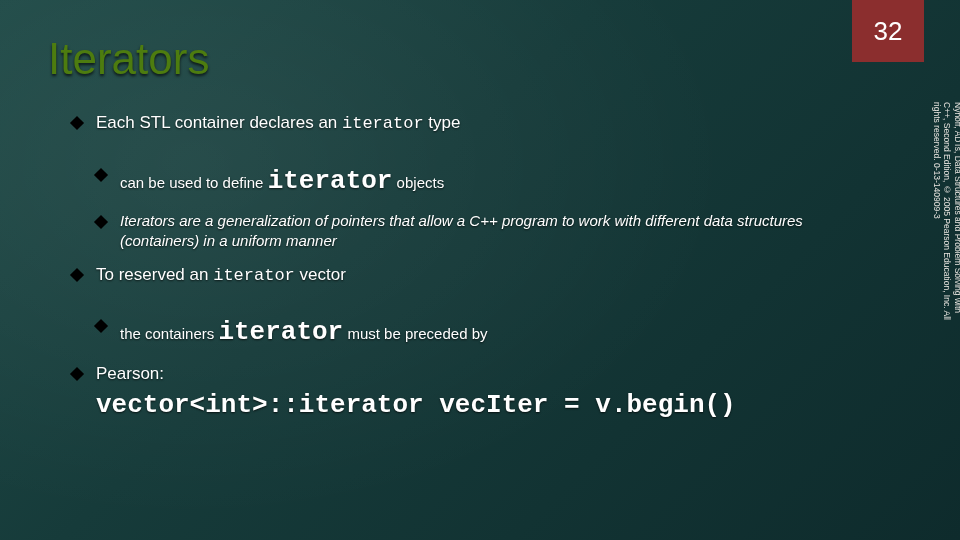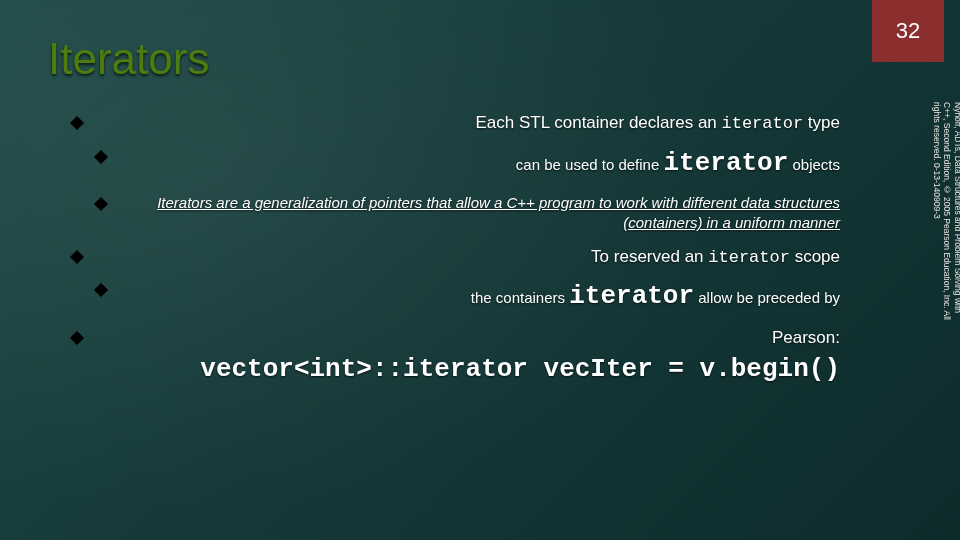--- a/index.html
+++ b/index.html
@@ -4,43 +4,43 @@
 <style>
   html,body{margin:0;padding:0;width:960px;height:540px;overflow:hidden;
     font-family:"Segoe UI",Arial,sans-serif;color:#fff;}
   body{
     background:
       radial-gradient(ellipse 900px 600px at 20% 30%, rgba(255,255,255,0.06), transparent 60%),
       linear-gradient(135deg,#1f4a47 0%,#163b3a 40%,#0e2b2c 100%);
     position:relative;
   }
   .page-badge{
-    position:absolute;top:0;right:16px;width:72px;height:62px;
+    position:absolute;top:0;right:36px;width:72px;height:62px;
     background:#8b2e2e;display:flex;align-items:center;justify-content:center;
-    font-size:22px;font-weight:300;
+    font-size:26px;font-weight:300;
   }
   .title{
     position:absolute;left:48px;top:34px;
     font-size:44px;font-weight:300;color:#4d7c0f;text-shadow:0 2px 3px rgba(0,0,0,0.7);
   }
   .content{
     position:absolute;left:72px;top:112px;right:120px;bottom:24px;
     font-size:17px;line-height:1.35;text-shadow:0 1px 2px rgba(0,0,0,0.7);
   }
-  ul{list-style:none;margin:0;padding:0;text-align:right;}
+  ul{list-style:none;margin:0;padding:0;}
   li{position:relative;padding-left:24px;margin-bottom:12px;}
   li::before{content:"";position:absolute;left:0;top:6px;width:10px;height:10px;
     background:#000;transform:rotate(45deg);}
-  ul ul{margin-top:10px;margin-bottom:6px;}
+  ul ul{margin-top:28px;margin-bottom:6px;}
   ul ul li{font-size:15px;}
   ul ul ul li{font-size:14px;}
   .mono{font-family:"Courier New",monospace;}
   .big-mono{font-family:"Courier New",monospace;font-size:26px;font-weight:bold;}
   .med-mono{font-family:"Courier New",monospace;font-size:20px;font-weight:bold;}
-  .ital{font-style:italic;text-decoration:underline;}
+  .ital{font-style:italic;}
   .example-code{font-family:"Courier New",monospace;font-size:26px;font-weight:bold;
     margin-left:0;margin-top:2px;}
   .sidebar-text{
     position:absolute;right:0;top:102px;height:410px;width:26px;
     font-size:8.5px;color:#e6e3de;
     display:flex;align-items:flex-start;justify-content:center;
     text-shadow:none;
   }
   .sidebar-inner{
     writing-mode:vertical-rl;text-orientation:mixed;line-height:1.25;
@@ -63,24 +63,24 @@
       <span>Each STL container declares an </span><span class="mono">iterator</span><span> type</span>
       <ul>
         <li>
           <span>can be used to define </span><span class="big-mono">iterator</span><span> objects</span>
         </li>
         <li class="ital">Iterators are a generalization of pointers that allow a C++ program to work with different data structures (containers) in a uniform manner</li>
       </ul>
     </li>
 
     <li>
-      <span>To reserved an </span><span class="mono">iterator</span><span> scope</span>
+      <span>To reserved an </span><span class="mono">iterator</span><span> vector</span>
       <ul>
         <li>
-          <span>the containers </span><span class="big-mono">iterator</span><span> allow be preceded by</span>
+          <span>the containers </span><span class="big-mono">iterator</span><span> must be preceded by</span>
         </li>
       </ul>
     </li>
 
     <li>
       <span>Pearson:</span>
       <div class="example-code">vector&lt;int&gt;::iterator vecIter = v.begin()</div>
     </li>
 
 

